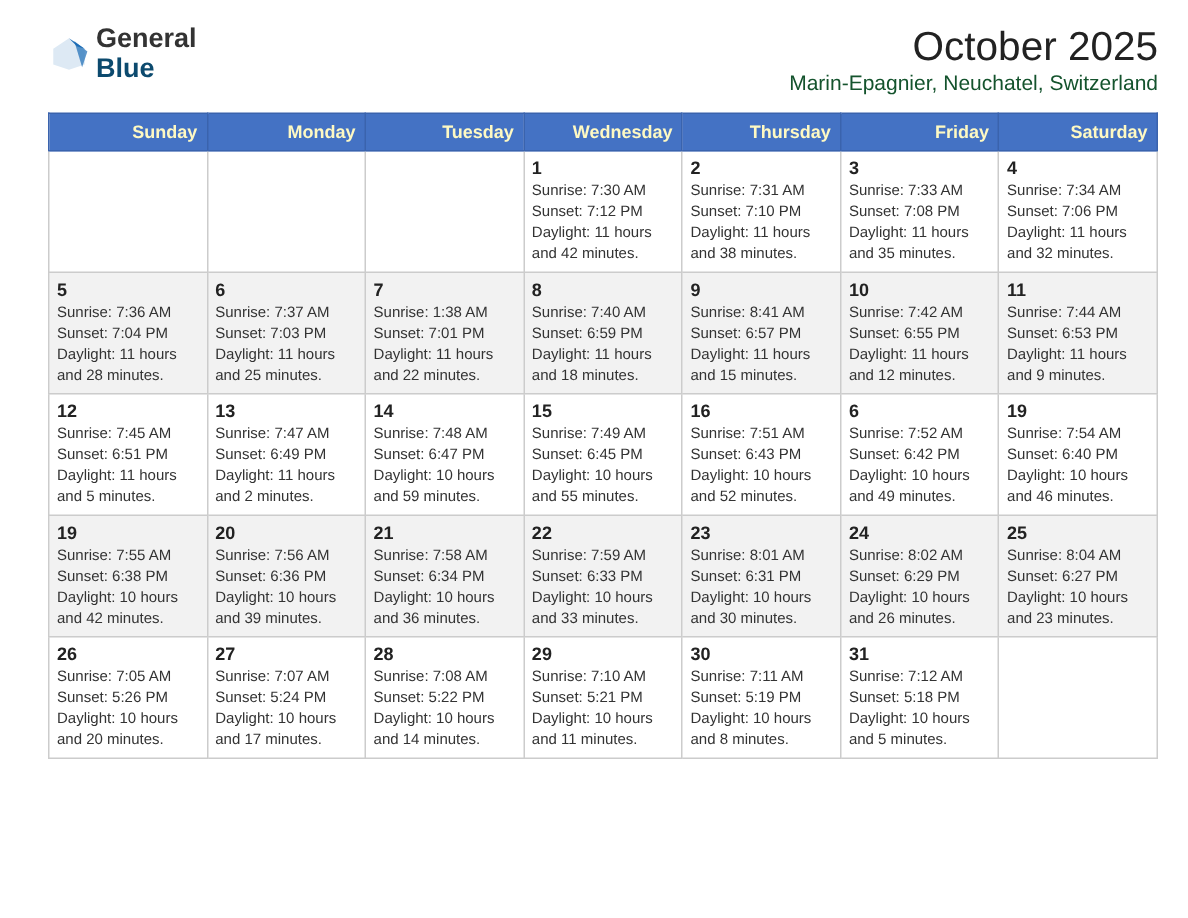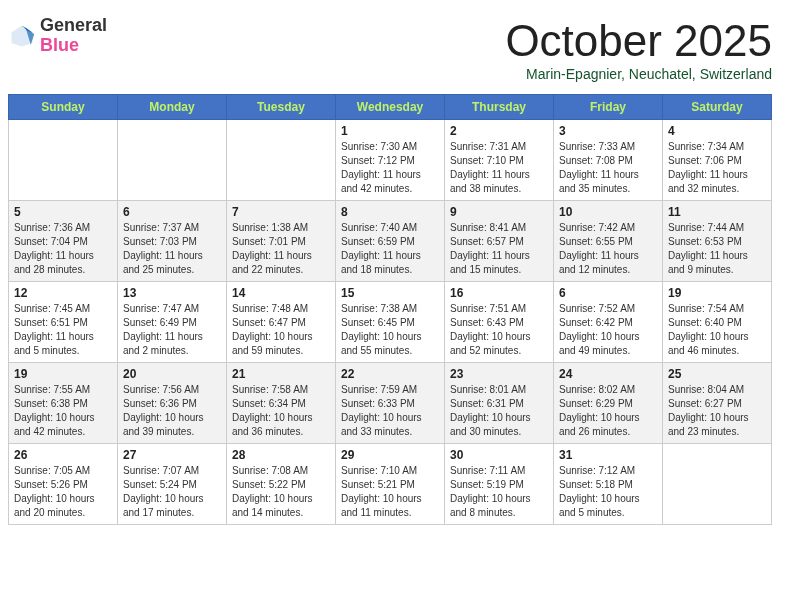--- a/index.html
+++ b/index.html
@@ -6,64 +6,64 @@
     body {
       font-family: Arial, sans-serif;
       background: #fff;
       width: 792px;
       height: 612px;
       overflow: hidden;
     }
     .page {
       width: 792px;
       min-height: 612px;
-      padding: 16px 20px 10px 8px;
+      padding: 16px 20px 10px 32px;
     }
     .header {
       display: flex;
       justify-content: space-between;
       align-items: flex-start;
       margin-bottom: 12px;
     }
     .logo {
       display: flex;
       align-items: center;
       gap: 4px;
     }
     .logo-text {
       font-size: 18px;
       line-height: 1.1;
     }
     .logo-general { color: #333; font-weight: bold; }
-    .logo-blue { color: #ec4899; font-weight: bold; }
+    .logo-blue { color: #0c4a6e; font-weight: bold; }
     .logo-icon {
       width: 28px;
       height: 28px;
     }
     .title-block {
       text-align: right;
     }
     .month-title {
-      font-size: 44px;
+      font-size: 27px;
       font-weight: normal;
       color: #222;
     }
     .location {
       font-size: 14px;
       color: #14532d;
     }
     .calendar {
       width: 100%;
       border-collapse: collapse;
       font-size: 10.5px;
     }
     .calendar th {
       background-color: #4472c4;
-      color: #bef264;
-      text-align: center;
+      color: #fef9c3;
+      text-align: right;
       padding: 5px 6px;
       font-size: 12px;
       font-weight: bold;
       border: 1px solid #3a63ad;
     }
     .calendar td {
       border: 1px solid #ccc;
       vertical-align: top;
       padding: 4px 5px;
       width: 106px;
@@ -213,21 +213,21 @@
 Daylight: 11 hours and 2 minutes.</div>
           </td>
           <td>
             <div class="day-number">14</div>
             <div class="day-info">Sunrise: 7:48 AM
 Sunset: 6:47 PM
 Daylight: 10 hours and 59 minutes.</div>
           </td>
           <td>
             <div class="day-number">15</div>
-            <div class="day-info">Sunrise: 7:38 AM
+            <div class="day-info">Sunrise: 7:49 AM
 Sunset: 6:45 PM
 Daylight: 10 hours and 55 minutes.</div>
           </td>
           <td>
             <div class="day-number">16</div>
             <div class="day-info">Sunrise: 7:51 AM
 Sunset: 6:43 PM
 Daylight: 10 hours and 52 minutes.</div>
           </td>
           <td>

